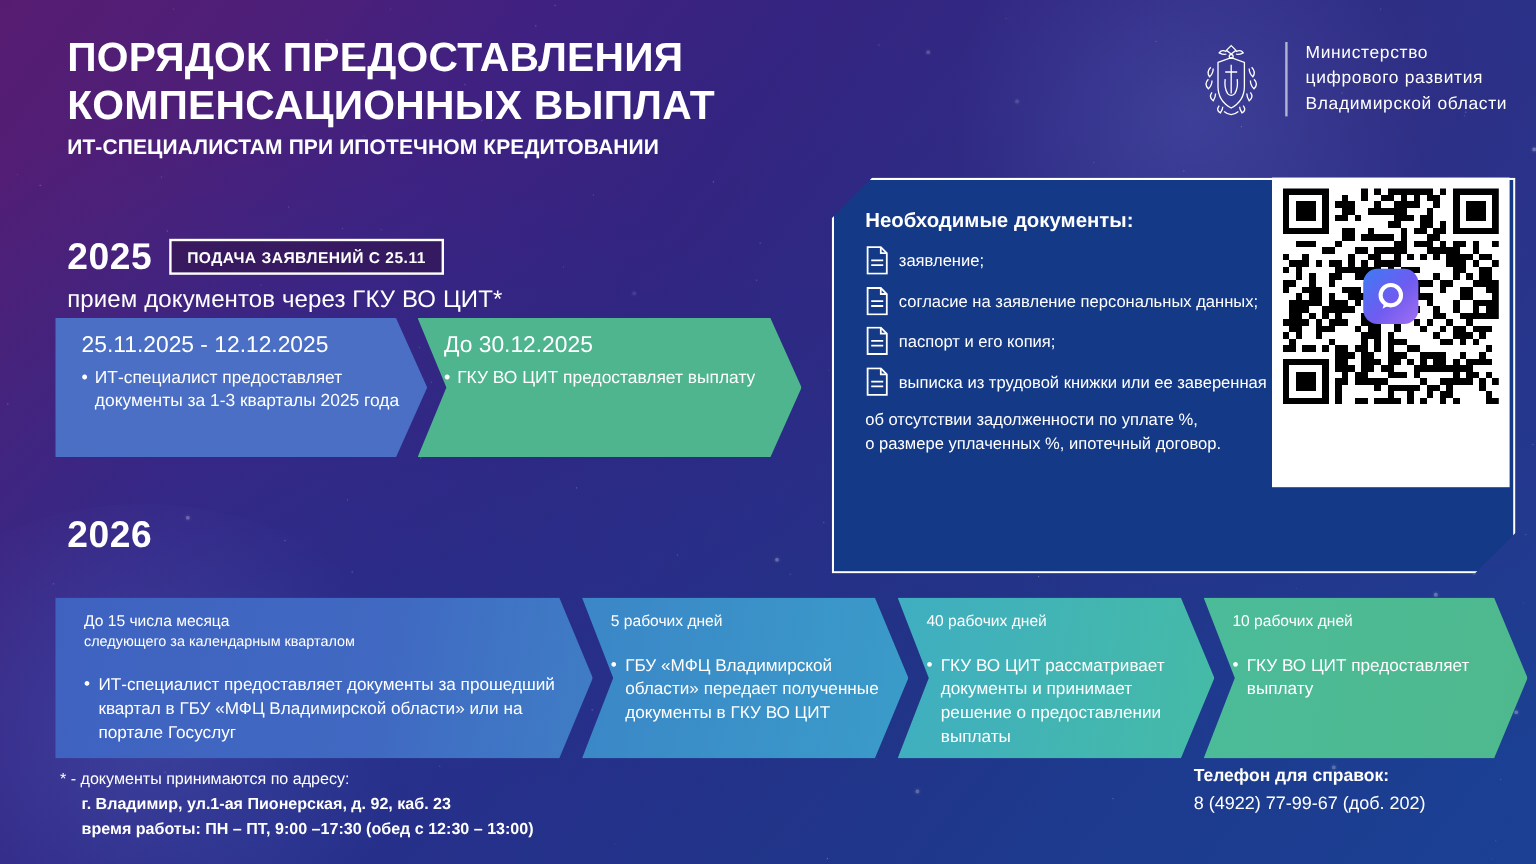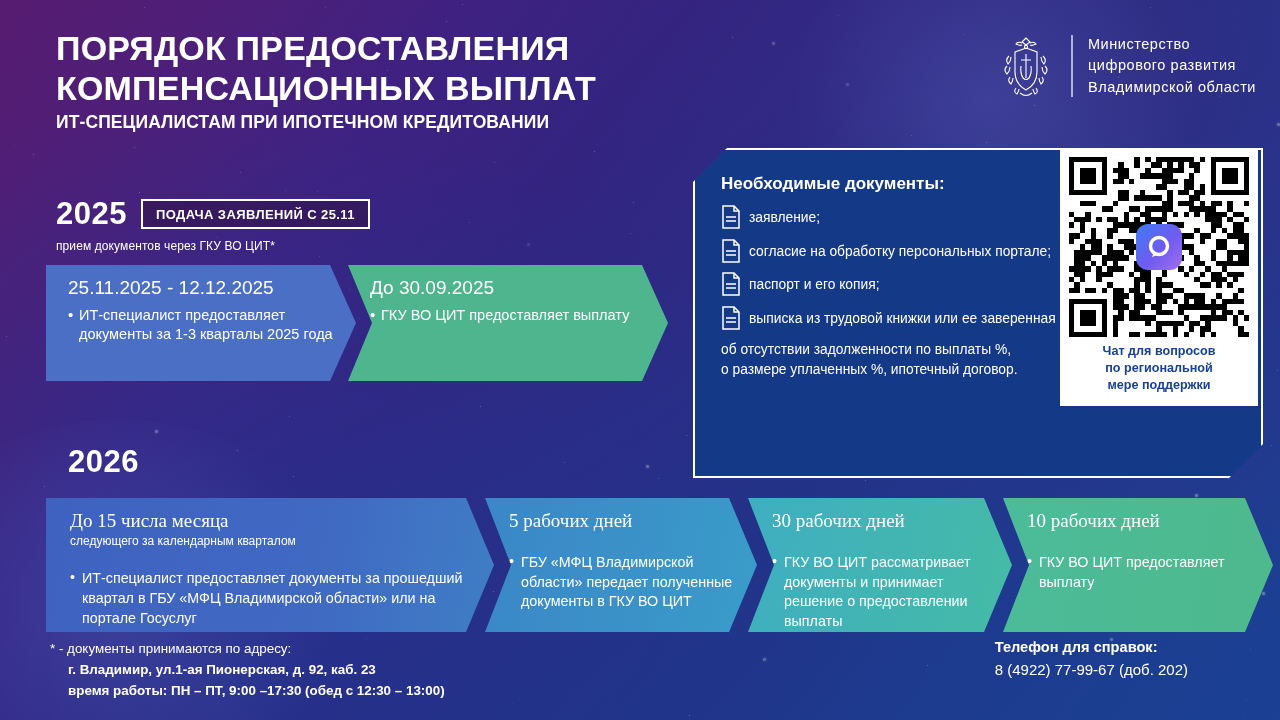--- a/index.html
+++ b/index.html
@@ -58,21 +58,21 @@
 
   
   .y2025 { position:absolute; left:56px; top:196px; }
   .year-row { display:flex; align-items:center; gap:14px; }
   .year-num { font-size:31px; font-weight:bold; color:#fff; letter-spacing:.5px; }
   .badge {
     border:2px solid #ffffff; background:rgba(50,18,70,.55);
     color:#fff; font-size:13px; font-weight:bold; letter-spacing:.4px;
     padding:7px 13px 6px; line-height:1; white-space:nowrap;
   }
-  .year-note { font-size:12px; color:#fff; margin-top:7px; letter-spacing:.1px; }
+  .year-note { font-size:20px; color:#fff; margin-top:7px; letter-spacing:.1px; }
 
   
   .chev-row-2025 { position:absolute; left:46px; top:265px; height:116px; display:flex; }
   .chev {
     position:relative; height:100%;
     color:#fff; padding:11px 20px 10px 22px;
     display:flex; flex-direction:column;
   }
   .chev.c1-2025 { width:310px; background:#4a6fc4;
     clip-path:polygon(0 0, calc(100% - 26px) 0, 100% 50%, calc(100% - 26px) 100%, 0 100%); }
@@ -114,32 +114,32 @@
     width:46px; height:46px; border-radius:12px;
     background:linear-gradient(135deg,#3d7bf5 0%,#6f5bf0 55%,#a26ff0 100%);
     display:flex; align-items:center; justify-content:center;
   }
   .qr-cap {
     text-align:center; font-size:12.6px; font-weight:bold; color:#17419a;
     line-height:1.36; margin-top:6px;
   }
 
   
-  .y2026 { position:absolute; left:68px; top:428px;margin-top:16px; }
+  .y2026 { position:absolute; left:56px; top:428px; }
   .chev-row-2026 { position:absolute; left:46px; top:498px; height:134px; display:flex; }
   .c1-26 { width:448px; background:linear-gradient(100deg,#3f62c0 0%,#4069c2 60%,#3f7ec6 100%);
     clip-path:polygon(0 0, calc(100% - 28px) 0, 100% 50%, calc(100% - 28px) 100%, 0 100%); }
   .c2-26 { width:272px; margin-left:-9px; background:linear-gradient(100deg,#3b86c7 0%,#3a9cc9 100%);
     clip-path:polygon(0 0, calc(100% - 28px) 0, 100% 50%, calc(100% - 28px) 100%, 0 100%, 26px 50%); }
   .c3-26 { width:264px; margin-left:-9px; background:linear-gradient(100deg,#3faec1 0%,#45bba6 100%);
     clip-path:polygon(0 0, calc(100% - 28px) 0, 100% 50%, calc(100% - 28px) 100%, 0 100%, 26px 50%); }
   .c4-26 { width:270px; margin-left:-9px; background:linear-gradient(100deg,#4bbb99 0%,#4fb98d 100%);
     clip-path:polygon(0 0, calc(100% - 28px) 0, 100% 50%, calc(100% - 28px) 100%, 0 100%, 26px 50%); }
   .chev26 { position:relative; height:100%; color:#fff; padding:12px 22px 10px 24px; }
-  .chev26 .h { font-size:19px; line-height:1.2;font-family:Liberation Serif, serif; }
+  .chev26 .h { font-size:13px; line-height:1.2; }
   .chev26 .sub { font-size:12px; line-height:1.3; margin-top:1px; }
   .chev26 ul { list-style:none; margin-top:20px; }
   .chev26 ul li { font-size:14.3px; line-height:1.38; padding-left:12px; position:relative; }
   .chev26 ul li::before { content:"•"; position:absolute; left:0; top:-1px; }
 
   
   .footnote { position:absolute; left:50px; top:638px; color:#fff; font-size:13.4px; line-height:1.58; }
   .footnote .ind { padding-left:18px; display:block;font-weight:bold; }
   .phone { position:absolute; right:92px; top:637px; color:#fff; text-align:left; }
   .phone .lbl { font-size:14.6px; font-weight:bold; line-height:1.5; }
@@ -329,21 +329,21 @@
   </div>
 
   <div class="chev-row-2025">
     <div class="chev c1-2025">
       <div class="chev-head">25.11.2025 - 12.12.2025</div>
       <ul class="chev-ul">
         <li>ИТ-специалист предоставляет документы за 1-3 кварталы 2025 года</li>
       </ul>
     </div>
     <div class="chev c2-2025">
-      <div class="chev-head">До 30.09.2025</div>
+      <div class="chev-head">До 30.12.2025</div>
       <ul class="chev-ul">
         <li>ГКУ ВО ЦИТ предоставляет выплату</li>
       </ul>
     </div>
   </div>
 
   <div class="docs-panel">
     <div class="docs-title">Необходимые документы:</div>
 
     <div class="doc-item">
@@ -352,62 +352,57 @@
             <path d="M13 1 v5 h5" fill="none" stroke="#fff" stroke-width="1.5"></path>
             <path d="M5 12 h10 M5 16 h10" stroke="#fff" stroke-width="1.5"></path>
           </svg></span><span>заявление;</span>
     </div>
 
     <div class="doc-item">
       <span class="dicon"><svg width="20" height="24" viewBox="0 0 20 24">
             <path d="M2 1 h11 l5 5 v17 h-16 z" fill="none" stroke="#fff" stroke-width="1.5"></path>
             <path d="M13 1 v5 h5" fill="none" stroke="#fff" stroke-width="1.5"></path>
             <path d="M5 12 h10 M5 16 h10" stroke="#fff" stroke-width="1.5"></path>
-          </svg></span><span>согласие на обработку персональных портале;</span>
+          </svg></span><span>согласие на заявление персональных данных;</span>
     </div>
 
     <div class="doc-item">
       <span class="dicon"><svg width="20" height="24" viewBox="0 0 20 24">
             <path d="M2 1 h11 l5 5 v17 h-16 z" fill="none" stroke="#fff" stroke-width="1.5"></path>
             <path d="M13 1 v5 h5" fill="none" stroke="#fff" stroke-width="1.5"></path>
             <path d="M5 12 h10 M5 16 h10" stroke="#fff" stroke-width="1.5"></path>
           </svg></span><span>паспорт и его копия;</span>
     </div>
 
     <div class="doc-item">
       <span class="dicon"><svg width="20" height="24" viewBox="0 0 20 24">
             <path d="M2 1 h11 l5 5 v17 h-16 z" fill="none" stroke="#fff" stroke-width="1.5"></path>
             <path d="M13 1 v5 h5" fill="none" stroke="#fff" stroke-width="1.5"></path>
             <path d="M5 12 h10 M5 16 h10" stroke="#fff" stroke-width="1.5"></path>
           </svg></span><span>выписка из трудовой книжки или ее заверенная копия;</span>
     </div>
 
 
-    <div class="doc-tail">об отсутствии задолженности по выплаты %,</div>
+    <div class="doc-tail">об отсутствии задолженности по уплате %,</div>
     <div class="doc-tail">о размере уплаченных %, ипотечный договор.</div>
   </div>
 
   <div class="qr-card">
     <div class="qr-box">
       <svg id="qrsvg" width="180" height="180" viewBox="0 0 33 33" shape-rendering="crispEdges">
           <rect width="33" height="33" fill="#ffffff"></rect>
           <path d="M0 0h1v1h-1zM1 0h1v1h-1zM2 0h1v1h-1zM3 0h1v1h-1zM4 0h1v1h-1zM5 0h1v1h-1zM6 0h1v1h-1zM12 0h1v1h-1zM14 0h1v1h-1zM16 0h1v1h-1zM17 0h1v1h-1zM18 0h1v1h-1zM19 0h1v1h-1zM20 0h1v1h-1zM21 0h1v1h-1zM22 0h1v1h-1zM24 0h1v1h-1zM26 0h1v1h-1zM27 0h1v1h-1zM28 0h1v1h-1zM29 0h1v1h-1zM30 0h1v1h-1zM31 0h1v1h-1zM32 0h1v1h-1zM0 1h1v1h-1zM6 1h1v1h-1zM9 1h1v1h-1zM12 1h1v1h-1zM15 1h1v1h-1zM16 1h1v1h-1zM18 1h1v1h-1zM20 1h1v1h-1zM22 1h1v1h-1zM23 1h1v1h-1zM26 1h1v1h-1zM32 1h1v1h-1zM0 2h1v1h-1zM2 2h1v1h-1zM3 2h1v1h-1zM4 2h1v1h-1zM6 2h1v1h-1zM8 2h1v1h-1zM9 2h1v1h-1zM10 2h1v1h-1zM14 2h1v1h-1zM17 2h1v1h-1zM18 2h1v1h-1zM19 2h1v1h-1zM20 2h1v1h-1zM23 2h1v1h-1zM26 2h1v1h-1zM28 2h1v1h-1zM29 2h1v1h-1zM30 2h1v1h-1zM32 2h1v1h-1zM0 3h1v1h-1zM2 3h1v1h-1zM3 3h1v1h-1zM4 3h1v1h-1zM6 3h1v1h-1zM9 3h1v1h-1zM10 3h1v1h-1zM13 3h1v1h-1zM14 3h1v1h-1zM15 3h1v1h-1zM16 3h1v1h-1zM17 3h1v1h-1zM18 3h1v1h-1zM22 3h1v1h-1zM26 3h1v1h-1zM28 3h1v1h-1zM29 3h1v1h-1zM30 3h1v1h-1zM32 3h1v1h-1zM0 4h1v1h-1zM2 4h1v1h-1zM3 4h1v1h-1zM4 4h1v1h-1zM6 4h1v1h-1zM8 4h1v1h-1zM9 4h1v1h-1zM11 4h1v1h-1zM17 4h1v1h-1zM18 4h1v1h-1zM19 4h1v1h-1zM21 4h1v1h-1zM22 4h1v1h-1zM26 4h1v1h-1zM28 4h1v1h-1zM29 4h1v1h-1zM30 4h1v1h-1zM32 4h1v1h-1zM0 5h1v1h-1zM6 5h1v1h-1zM16 5h1v1h-1zM17 5h1v1h-1zM21 5h1v1h-1zM22 5h1v1h-1zM24 5h1v1h-1zM26 5h1v1h-1zM32 5h1v1h-1zM0 6h1v1h-1zM1 6h1v1h-1zM2 6h1v1h-1zM3 6h1v1h-1zM4 6h1v1h-1zM5 6h1v1h-1zM6 6h1v1h-1zM9 6h1v1h-1zM10 6h1v1h-1zM13 6h1v1h-1zM18 6h1v1h-1zM20 6h1v1h-1zM21 6h1v1h-1zM23 6h1v1h-1zM24 6h1v1h-1zM26 6h1v1h-1zM27 6h1v1h-1zM28 6h1v1h-1zM29 6h1v1h-1zM30 6h1v1h-1zM31 6h1v1h-1zM32 6h1v1h-1zM9 7h1v1h-1zM10 7h1v1h-1zM12 7h1v1h-1zM13 7h1v1h-1zM14 7h1v1h-1zM15 7h1v1h-1zM16 7h1v1h-1zM18 7h1v1h-1zM22 7h1v1h-1zM23 7h1v1h-1zM2 8h1v1h-1zM3 8h1v1h-1zM4 8h1v1h-1zM8 8h1v1h-1zM17 8h1v1h-1zM18 8h1v1h-1zM20 8h1v1h-1zM21 8h1v1h-1zM22 8h1v1h-1zM24 8h1v1h-1zM26 8h1v1h-1zM27 8h1v1h-1zM29 8h1v1h-1zM32 8h1v1h-1zM6 9h1v1h-1zM7 9h1v1h-1zM11 9h1v1h-1zM12 9h1v1h-1zM14 9h1v1h-1zM15 9h1v1h-1zM16 9h1v1h-1zM17 9h1v1h-1zM18 9h1v1h-1zM22 9h1v1h-1zM23 9h1v1h-1zM24 9h1v1h-1zM25 9h1v1h-1zM26 9h1v1h-1zM29 9h1v1h-1zM0 10h1v1h-1zM3 10h1v1h-1zM10 10h1v1h-1zM13 10h1v1h-1zM14 10h1v1h-1zM17 10h1v1h-1zM19 10h1v1h-1zM21 10h1v1h-1zM23 10h1v1h-1zM25 10h1v1h-1zM26 10h1v1h-1zM27 10h1v1h-1zM28 10h1v1h-1zM30 10h1v1h-1zM31 10h1v1h-1zM1 11h1v1h-1zM2 11h1v1h-1zM3 11h1v1h-1zM5 11h1v1h-1zM7 11h1v1h-1zM8 11h1v1h-1zM10 11h1v1h-1zM12 11h1v1h-1zM14 11h1v1h-1zM15 11h1v1h-1zM16 11h1v1h-1zM17 11h1v1h-1zM25 11h1v1h-1zM26 11h1v1h-1zM27 11h1v1h-1zM29 11h1v1h-1zM32 11h1v1h-1zM0 12h1v1h-1zM2 12h1v1h-1zM8 12h1v1h-1zM9 12h1v1h-1zM10 12h1v1h-1zM11 12h1v1h-1zM12 12h1v1h-1zM13 12h1v1h-1zM14 12h1v1h-1zM16 12h1v1h-1zM18 12h1v1h-1zM19 12h1v1h-1zM20 12h1v1h-1zM26 12h1v1h-1zM27 12h1v1h-1zM30 12h1v1h-1zM31 12h1v1h-1zM2 13h1v1h-1zM4 13h1v1h-1zM7 13h1v1h-1zM8 13h1v1h-1zM11 13h1v1h-1zM12 13h1v1h-1zM23 13h1v1h-1zM26 13h1v1h-1zM28 13h1v1h-1zM30 13h1v1h-1zM31 13h1v1h-1zM0 14h1v1h-1zM1 14h1v1h-1zM4 14h1v1h-1zM7 14h1v1h-1zM20 14h1v1h-1zM21 14h1v1h-1zM22 14h1v1h-1zM24 14h1v1h-1zM25 14h1v1h-1zM29 14h1v1h-1zM30 14h1v1h-1zM31 14h1v1h-1zM32 14h1v1h-1zM0 15h1v1h-1zM3 15h1v1h-1zM4 15h1v1h-1zM5 15h1v1h-1zM9 15h1v1h-1zM10 15h1v1h-1zM11 15h1v1h-1zM20 15h1v1h-1zM24 15h1v1h-1zM27 15h1v1h-1zM28 15h1v1h-1zM31 15h1v1h-1zM32 15h1v1h-1zM2 16h1v1h-1zM4 16h1v1h-1zM5 16h1v1h-1zM7 16h1v1h-1zM10 16h1v1h-1zM11 16h1v1h-1zM12 16h1v1h-1zM20 16h1v1h-1zM21 16h1v1h-1zM22 16h1v1h-1zM27 16h1v1h-1zM28 16h1v1h-1zM32 16h1v1h-1zM1 17h1v1h-1zM2 17h1v1h-1zM3 17h1v1h-1zM4 17h1v1h-1zM5 17h1v1h-1zM7 17h1v1h-1zM8 17h1v1h-1zM9 17h1v1h-1zM11 17h1v1h-1zM22 17h1v1h-1zM26 17h1v1h-1zM29 17h1v1h-1zM30 17h1v1h-1zM31 17h1v1h-1zM32 17h1v1h-1zM1 18h1v1h-1zM2 18h1v1h-1zM3 18h1v1h-1zM6 18h1v1h-1zM7 18h1v1h-1zM8 18h1v1h-1zM9 18h1v1h-1zM10 18h1v1h-1zM20 18h1v1h-1zM23 18h1v1h-1zM26 18h1v1h-1zM29 18h1v1h-1zM31 18h1v1h-1zM32 18h1v1h-1zM1 19h1v1h-1zM2 19h1v1h-1zM4 19h1v1h-1zM6 19h1v1h-1zM8 19h1v1h-1zM12 19h1v1h-1zM23 19h1v1h-1zM24 19h1v1h-1zM27 19h1v1h-1zM28 19h1v1h-1zM29 19h1v1h-1zM30 19h1v1h-1zM31 19h1v1h-1zM32 19h1v1h-1zM0 20h1v1h-1zM1 20h1v1h-1zM2 20h1v1h-1zM3 20h1v1h-1zM5 20h1v1h-1zM7 20h1v1h-1zM8 20h1v1h-1zM9 20h1v1h-1zM12 20h1v1h-1zM13 20h1v1h-1zM14 20h1v1h-1zM17 20h1v1h-1zM20 20h1v1h-1zM22 20h1v1h-1zM25 20h1v1h-1zM28 20h1v1h-1zM1 21h1v1h-1zM2 21h1v1h-1zM5 21h1v1h-1zM6 21h1v1h-1zM7 21h1v1h-1zM11 21h1v1h-1zM13 21h1v1h-1zM14 21h1v1h-1zM17 21h1v1h-1zM21 21h1v1h-1zM24 21h1v1h-1zM26 21h1v1h-1zM27 21h1v1h-1zM29 21h1v1h-1zM30 21h1v1h-1zM31 21h1v1h-1zM0 22h1v1h-1zM2 22h1v1h-1zM5 22h1v1h-1zM12 22h1v1h-1zM13 22h1v1h-1zM14 22h1v1h-1zM16 22h1v1h-1zM23 22h1v1h-1zM26 22h1v1h-1zM27 22h1v1h-1zM28 22h1v1h-1zM30 22h1v1h-1zM1 23h1v1h-1zM7 23h1v1h-1zM12 23h1v1h-1zM14 23h1v1h-1zM16 23h1v1h-1zM17 23h1v1h-1zM18 23h1v1h-1zM24 23h1v1h-1zM25 23h1v1h-1zM27 23h1v1h-1zM29 23h1v1h-1zM0 24h1v1h-1zM1 24h1v1h-1zM3 24h1v1h-1zM4 24h1v1h-1zM6 24h1v1h-1zM8 24h1v1h-1zM9 24h1v1h-1zM11 24h1v1h-1zM12 24h1v1h-1zM14 24h1v1h-1zM16 24h1v1h-1zM19 24h1v1h-1zM20 24h1v1h-1zM31 24h1v1h-1zM8 25h1v1h-1zM9 25h1v1h-1zM10 25h1v1h-1zM12 25h1v1h-1zM13 25h1v1h-1zM16 25h1v1h-1zM17 25h1v1h-1zM18 25h1v1h-1zM21 25h1v1h-1zM22 25h1v1h-1zM23 25h1v1h-1zM24 25h1v1h-1zM27 25h1v1h-1zM30 25h1v1h-1zM0 26h1v1h-1zM1 26h1v1h-1zM2 26h1v1h-1zM3 26h1v1h-1zM4 26h1v1h-1zM5 26h1v1h-1zM6 26h1v1h-1zM8 26h1v1h-1zM9 26h1v1h-1zM12 26h1v1h-1zM13 26h1v1h-1zM14 26h1v1h-1zM16 26h1v1h-1zM17 26h1v1h-1zM19 26h1v1h-1zM21 26h1v1h-1zM23 26h1v1h-1zM24 26h1v1h-1zM26 26h1v1h-1zM28 26h1v1h-1zM29 26h1v1h-1zM30 26h1v1h-1zM31 26h1v1h-1zM0 27h1v1h-1zM6 27h1v1h-1zM8 27h1v1h-1zM9 27h1v1h-1zM10 27h1v1h-1zM12 27h1v1h-1zM13 27h1v1h-1zM15 27h1v1h-1zM16 27h1v1h-1zM20 27h1v1h-1zM21 27h1v1h-1zM22 27h1v1h-1zM23 27h1v1h-1zM24 27h1v1h-1zM25 27h1v1h-1zM26 27h1v1h-1zM27 27h1v1h-1zM28 27h1v1h-1zM0 28h1v1h-1zM2 28h1v1h-1zM3 28h1v1h-1zM4 28h1v1h-1zM6 28h1v1h-1zM9 28h1v1h-1zM11 28h1v1h-1zM12 28h1v1h-1zM16 28h1v1h-1zM17 28h1v1h-1zM18 28h1v1h-1zM20 28h1v1h-1zM26 28h1v1h-1zM28 28h1v1h-1zM29 28h1v1h-1zM31 28h1v1h-1zM0 29h1v1h-1zM2 29h1v1h-1zM3 29h1v1h-1zM4 29h1v1h-1zM6 29h1v1h-1zM8 29h1v1h-1zM9 29h1v1h-1zM11 29h1v1h-1zM12 29h1v1h-1zM13 29h1v1h-1zM14 29h1v1h-1zM15 29h1v1h-1zM21 29h1v1h-1zM24 29h1v1h-1zM25 29h1v1h-1zM26 29h1v1h-1zM27 29h1v1h-1zM28 29h1v1h-1zM30 29h1v1h-1zM32 29h1v1h-1zM0 30h1v1h-1zM2 30h1v1h-1zM3 30h1v1h-1zM4 30h1v1h-1zM6 30h1v1h-1zM8 30h1v1h-1zM14 30h1v1h-1zM16 30h1v1h-1zM17 30h1v1h-1zM18 30h1v1h-1zM19 30h1v1h-1zM20 30h1v1h-1zM22 30h1v1h-1zM23 30h1v1h-1zM25 30h1v1h-1zM30 30h1v1h-1zM0 31h1v1h-1zM6 31h1v1h-1zM8 31h1v1h-1zM16 31h1v1h-1zM19 31h1v1h-1zM22 31h1v1h-1zM24 31h1v1h-1zM25 31h1v1h-1zM31 31h1v1h-1zM0 32h1v1h-1zM1 32h1v1h-1zM2 32h1v1h-1zM3 32h1v1h-1zM4 32h1v1h-1zM5 32h1v1h-1zM6 32h1v1h-1zM8 32h1v1h-1zM11 32h1v1h-1zM12 32h1v1h-1zM14 32h1v1h-1zM15 32h1v1h-1zM16 32h1v1h-1zM17 32h1v1h-1zM19 32h1v1h-1zM21 32h1v1h-1zM24 32h1v1h-1zM26 32h1v1h-1zM31 32h1v1h-1zM32 32h1v1h-1z" fill="#000000"></path>
         </svg>
       <div class="qr-logo">
         <svg width="28" height="28" viewBox="0 0 28 28">
           <circle cx="14" cy="13" r="8.5" fill="none" stroke="#fff" stroke-width="3.4"></circle>
           <path d="M8.6 18.8 L7.2 24.2 L12.4 21.4 Z" fill="#fff"></path>
         </svg>
       </div>
     </div>
-    <div class="qr-cap">
-      <div>Чат для вопросов</div>
-      <div>по региональной</div>
-      <div>мере поддержки</div>
-    </div>
   </div>
 
   <div class="y2026">
     <div class="year-num">2026</div>
   </div>
 
   <div class="chev-row-2026">
     <div class="chev26 c1-26">
       <div class="h">До 15 числа месяца</div>
       <div class="sub">следующего за календарным кварталом</div>
@@ -415,21 +410,21 @@
         <li>ИТ-специалист предоставляет документы за прошедший квартал в ГБУ «МФЦ Владимирской области» или на портале Госуслуг</li>
       </ul>
     </div>
     <div class="chev26 c2-26">
       <div class="h">5 рабочих дней</div>
       <ul>
         <li>ГБУ «МФЦ Владимирской области» передает полученные документы в ГКУ ВО ЦИТ</li>
       </ul>
     </div>
     <div class="chev26 c3-26">
-      <div class="h">30 рабочих дней</div>
+      <div class="h">40 рабочих дней</div>
       <ul>
         <li>ГКУ ВО ЦИТ рассматривает документы и принимает решение о предоставлении выплаты</li>
       </ul>
     </div>
     <div class="chev26 c4-26">
       <div class="h">10 рабочих дней</div>
       <ul>
         <li>ГКУ ВО ЦИТ предоставляет выплату</li>
       </ul>
     </div>

